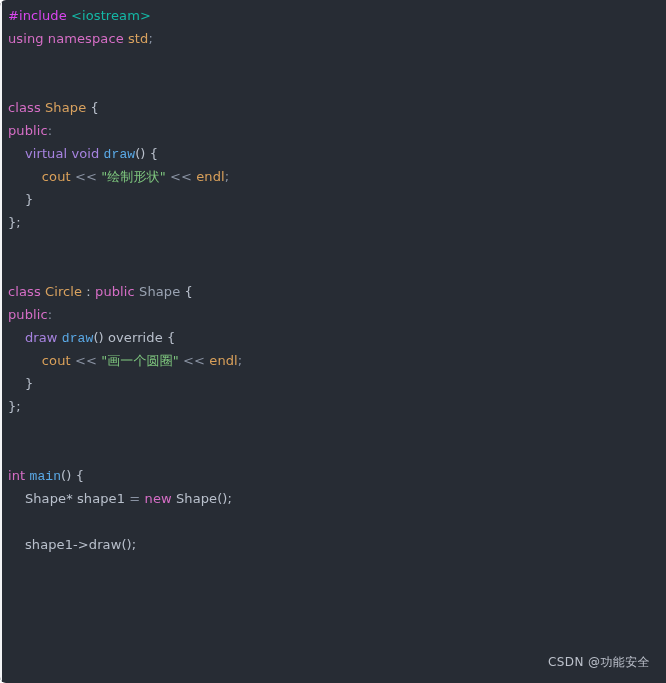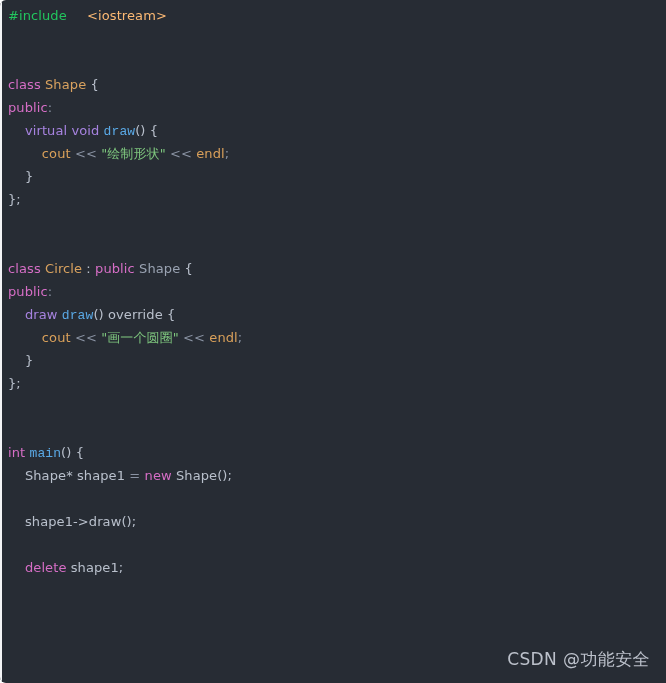--- a/index.html
+++ b/index.html
@@ -49,54 +49,55 @@
     line-height: 23px;
     white-space: pre;
     font-family: "DejaVu Sans", "Liberation Sans", sans-serif;
     font-size: 13px;
     letter-spacing: 0.1px;
     color: #b9c0cc;
     padding-left: 8px;
   }
 
   
-  .t-pre   { color: #22c55e; }            
-  .t-hdr   { color: #fdba74; margin-left: 16px; }            
+  .t-pre   { color: #d946ef; }            
+  .t-hdr   { color: #14b8a6; }            
   .t-kw    { color: #d66ec6; }            
   .t-kw2   { color: #a783e0; }            
   .t-type  { color: #d9a25f; }            
   .t-fn    { color: #5aa9e6; font-family: Liberation Mono, monospace; }            
   .t-id    { color: #d9a05a; }            
   .t-str   { color: #7ec67e; }            
   .t-plain { color: #b9c0cc; }
   .t-punct { color: #8a93a3; }
   .t-dim   { color: #9aa3b2; }
 
   #watermark {
     position: absolute;
     right: 16px;
     bottom: 12px;
     z-index: 4;
     color: #c9ced8;
-    font-size: 17px;
+    font-size: 12px;
     font-family: "DejaVu Sans", "Liberation Sans", sans-serif;
     letter-spacing: 0.4px;
     opacity: 0.92;
     white-space: nowrap;
     pointer-events: none;
     text-align: center;
   }
 </style>
 </head>
 <body>
 
 <div id="code-block">
   <div id="code-scroll">
     <div id="code-lines">
         <div class="code-line"><span class="t-pre">#include</span><span class="t-plain"> </span><span class="t-hdr">&lt;iostream&gt;</span></div>
+        <div class="code-line"><span class="t-kw">using namespace</span><span class="t-plain"> </span><span class="t-type">std</span><span class="t-punct">;</span></div>
         <div class="code-line">&nbsp;</div>
         <div class="code-line">&nbsp;</div>
         <div class="code-line"><span class="t-kw">class</span><span class="t-plain"> </span><span class="t-type">Shape</span><span class="t-plain"> {</span></div>
         <div class="code-line"><span class="t-kw">public</span><span class="t-punct">:</span></div>
         <div class="code-line"><span class="t-plain">    </span><span class="t-kw2">virtual void</span><span class="t-plain"> </span><span class="t-fn">draw</span><span class="t-plain">() {</span></div>
         <div class="code-line"><span class="t-plain">        </span><span class="t-id">cout</span><span class="t-plain"> </span><span class="t-punct">&lt;&lt;</span><span class="t-plain"> </span><span class="t-str">"绘制形状"</span><span class="t-plain"> </span><span class="t-punct">&lt;&lt;</span><span class="t-plain"> </span><span class="t-id">endl</span><span class="t-punct">;</span></div>
         <div class="code-line"><span class="t-plain">    }</span></div>
         <div class="code-line"><span class="t-plain">};</span></div>
         <div class="code-line">&nbsp;</div>
         <div class="code-line">&nbsp;</div>
@@ -106,18 +107,17 @@
         <div class="code-line"><span class="t-plain">        </span><span class="t-id">cout</span><span class="t-plain"> </span><span class="t-punct">&lt;&lt;</span><span class="t-plain"> </span><span class="t-str">"画一个圆圈"</span><span class="t-plain"> </span><span class="t-punct">&lt;&lt;</span><span class="t-plain"> </span><span class="t-id">endl</span><span class="t-punct">;</span></div>
         <div class="code-line"><span class="t-plain">    }</span></div>
         <div class="code-line"><span class="t-plain">};</span></div>
         <div class="code-line">&nbsp;</div>
         <div class="code-line">&nbsp;</div>
         <div class="code-line"><span class="t-kw">int</span><span class="t-plain"> </span><span class="t-fn">main</span><span class="t-plain">() {</span></div>
         <div class="code-line"><span class="t-plain">    Shape* shape1 </span><span class="t-punct">=</span><span class="t-plain"> </span><span class="t-kw">new</span><span class="t-plain"> </span><span class="t-plain">Shape</span><span class="t-plain">();</span></div>
         <div class="code-line">&nbsp;</div>
         <div class="code-line"><span class="t-plain">    shape1-&gt;draw();</span></div>
         <div class="code-line">&nbsp;</div>
-        <div class="code-line"><span class="t-plain">    </span><span class="t-kw">delete</span><span class="t-plain"> shape1;</span></div>
         <div class="code-line">&nbsp;</div>
       </div>
   </div>
   <div id="watermark">CSDN @功能安全</div>
 </div>
 
 </body></html>

